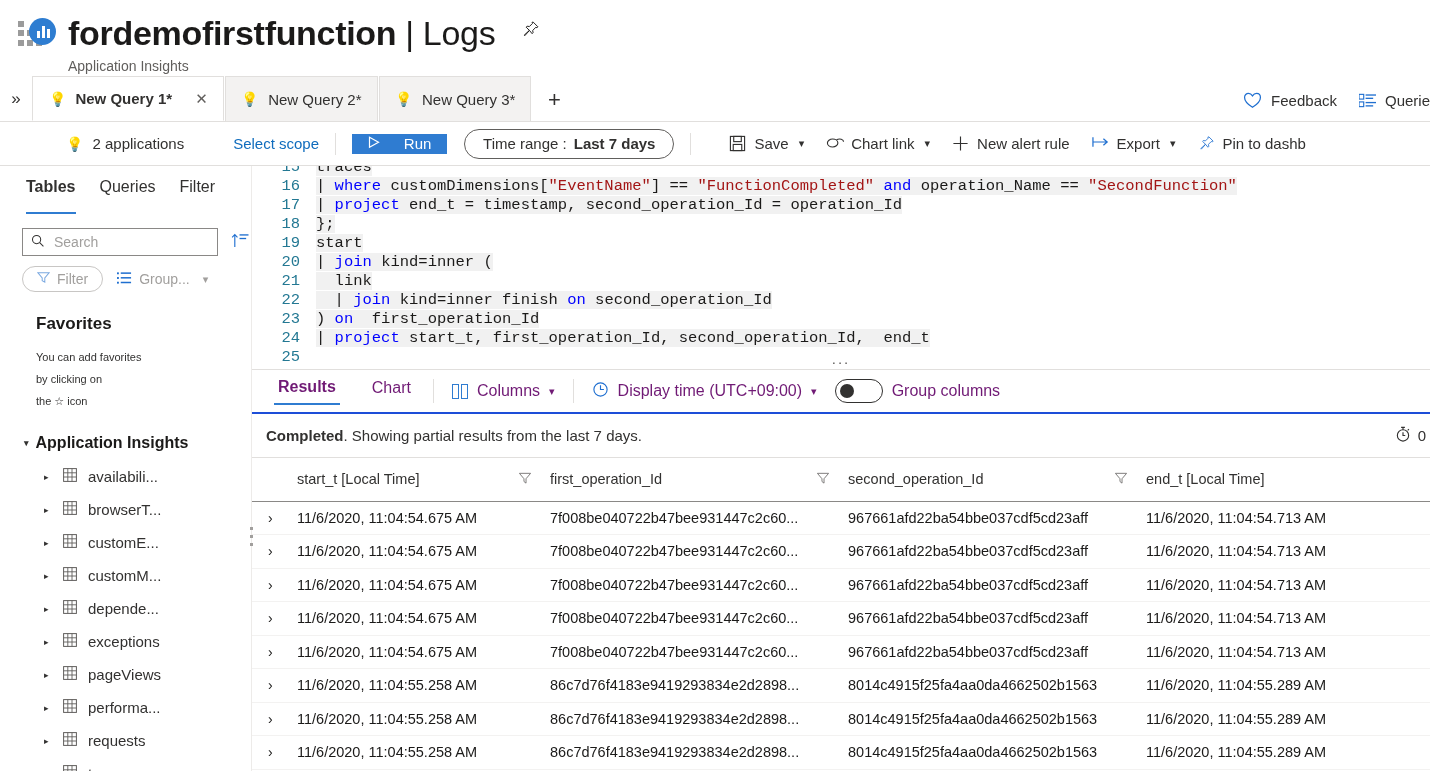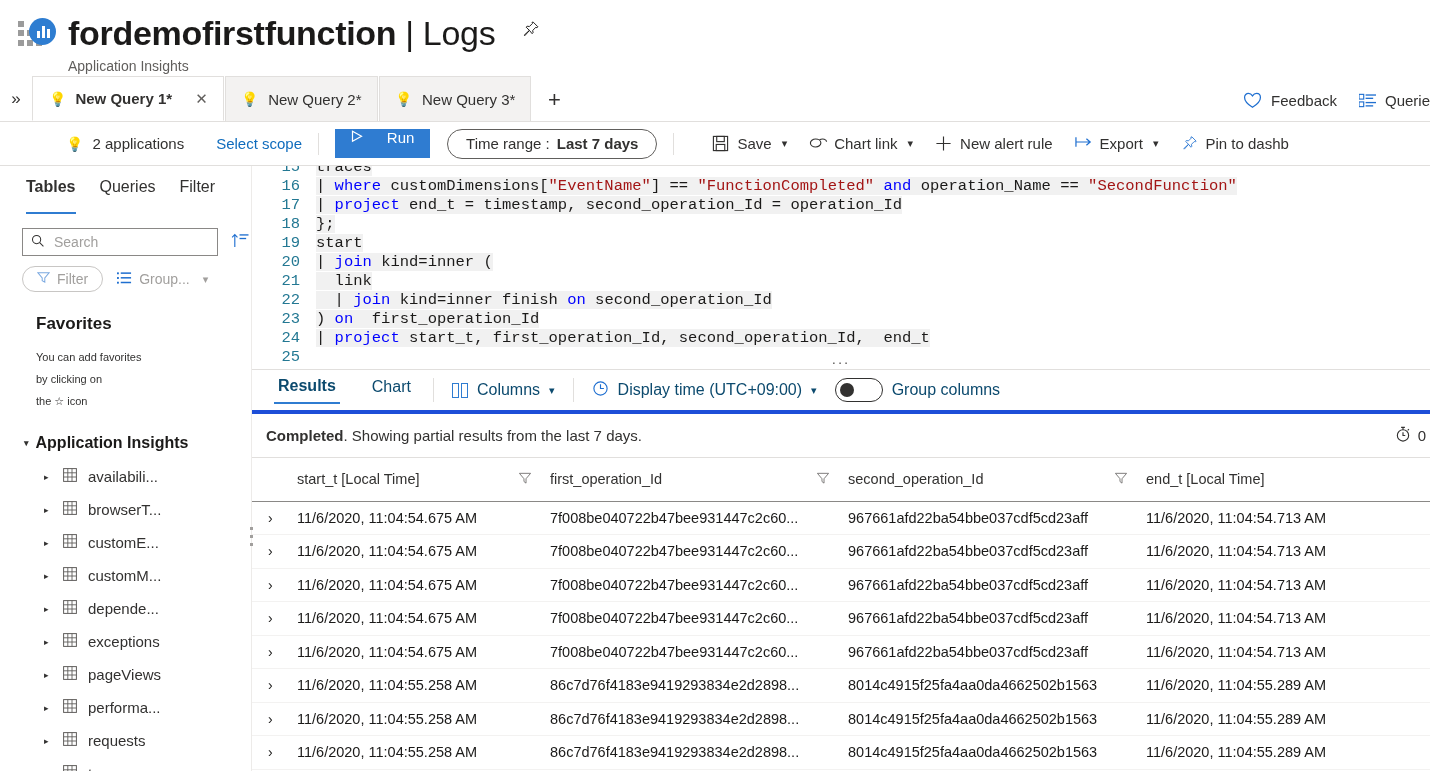--- a/index.html
+++ b/index.html
@@ -73,25 +73,25 @@
   .heart svg { display: block; }
   .queries-ico { width: 17px; height: 15px; }
 
   
   .cmdbar {
     height: 44px; display: flex; align-items: center; gap: 0;
     padding-left: 66px; border-bottom: 1px solid #e1dfdd; font-size: 15px; color: #323130;
   }
   .cmd-scope { display: flex; align-items: center; gap: 9px; cursor: pointer; }
   .cmd-scope .bulb { color: #8661c5; font-size: 14px; }
-  .select-scope { color: #0f6cbd; margin-left: 32px; cursor: pointer; }
+  .select-scope { color: #0f6cbd; margin-left: 49px; cursor: pointer; }
   .vdiv { width: 1px; height: 22px; background: #e1dfdd; margin: 0 16px; }
   .run-btn {
-    background: #2f7cd1; color: #fff; height: 29px; min-width: 95px;
-    display: flex; align-items: flex-start; justify-content: center; gap: 24px;
+    background: #2f7cd1; color: #fff; height: 20px; min-width: 95px;
+    display: flex; align-items: center; justify-content: center; gap: 24px;
     font-size: 15px; cursor: pointer;
   }
   .time-range {
     height: 30px; border: 1px solid #605e5c; border-radius: 16px;
     display: flex; align-items: center; padding: 0 18px; margin-left: 17px;
     font-size: 15px; cursor: pointer; white-space: nowrap;
   }
   .time-range b { margin-left: 7px; }
   .cmd-item { display: flex; align-items: center; gap: 8px; margin-left: 22px; cursor: pointer; white-space: nowrap; }
   .cmd-item .caret { font-size: 11px; color: #323130; margin-left: 2px; }
@@ -146,21 +146,21 @@
     margin-right: 16px; user-select: none;
   }
   .code .row { display: block; height: 19px; }
   .kw   { color: #0000ff; }
   .str  { color: #a31515; }
   .hl   { background: #f1f1f1; }
   .ellipsis { position: absolute; right: 0; bottom: 3px; left: 0; text-align: center; color: #605e5c; font-size: 15px; letter-spacing: 2px; }
   .editor-bottom-line { position: absolute; left: 0; right: 0; bottom: 0; height: 1px; background: #e1dfdd; }
 
   
-  .res-tabs { display: flex; align-items: center; height: 44px; padding-left: 22px; gap: 0; font-size: 16px; color: #0c4a6e; border-bottom: 4px solid #1d4ed8; }
+  .res-tabs { display: flex; align-items: center; height: 44px; padding-left: 22px; gap: 0; font-size: 16px; color: #701a75; border-bottom: 2px solid #1d4ed8; }
   .res-tab { padding: 0 4px 7px 4px; cursor: pointer; }
   .res-tab.active { font-weight: bold; border-bottom: 2px solid #2f7cd1; }
   .res-gap { width: 28px; }
   .res-sep { width: 1px; height: 24px; background: #e1dfdd; margin: 0 18px; }
   .res-item { display: flex; align-items: center; gap: 9px; cursor: pointer; white-space: nowrap; }
   .res-item .caret { font-size: 11px; }
   .toggle { width: 48px; height: 24px; border: 1px solid #323130; border-radius: 13px; position: relative; flex: none; cursor: pointer; }
   .toggle .knob { position: absolute; left: 4px; top: 4px; width: 14px; height: 14px; border-radius: 50%; background: #323130; }
   .cols-ico { display: flex; gap: 2px; }
   .cols-ico span { width: 7px; height: 15px; border: 1.5px solid #2f7cd1; display: block; }

